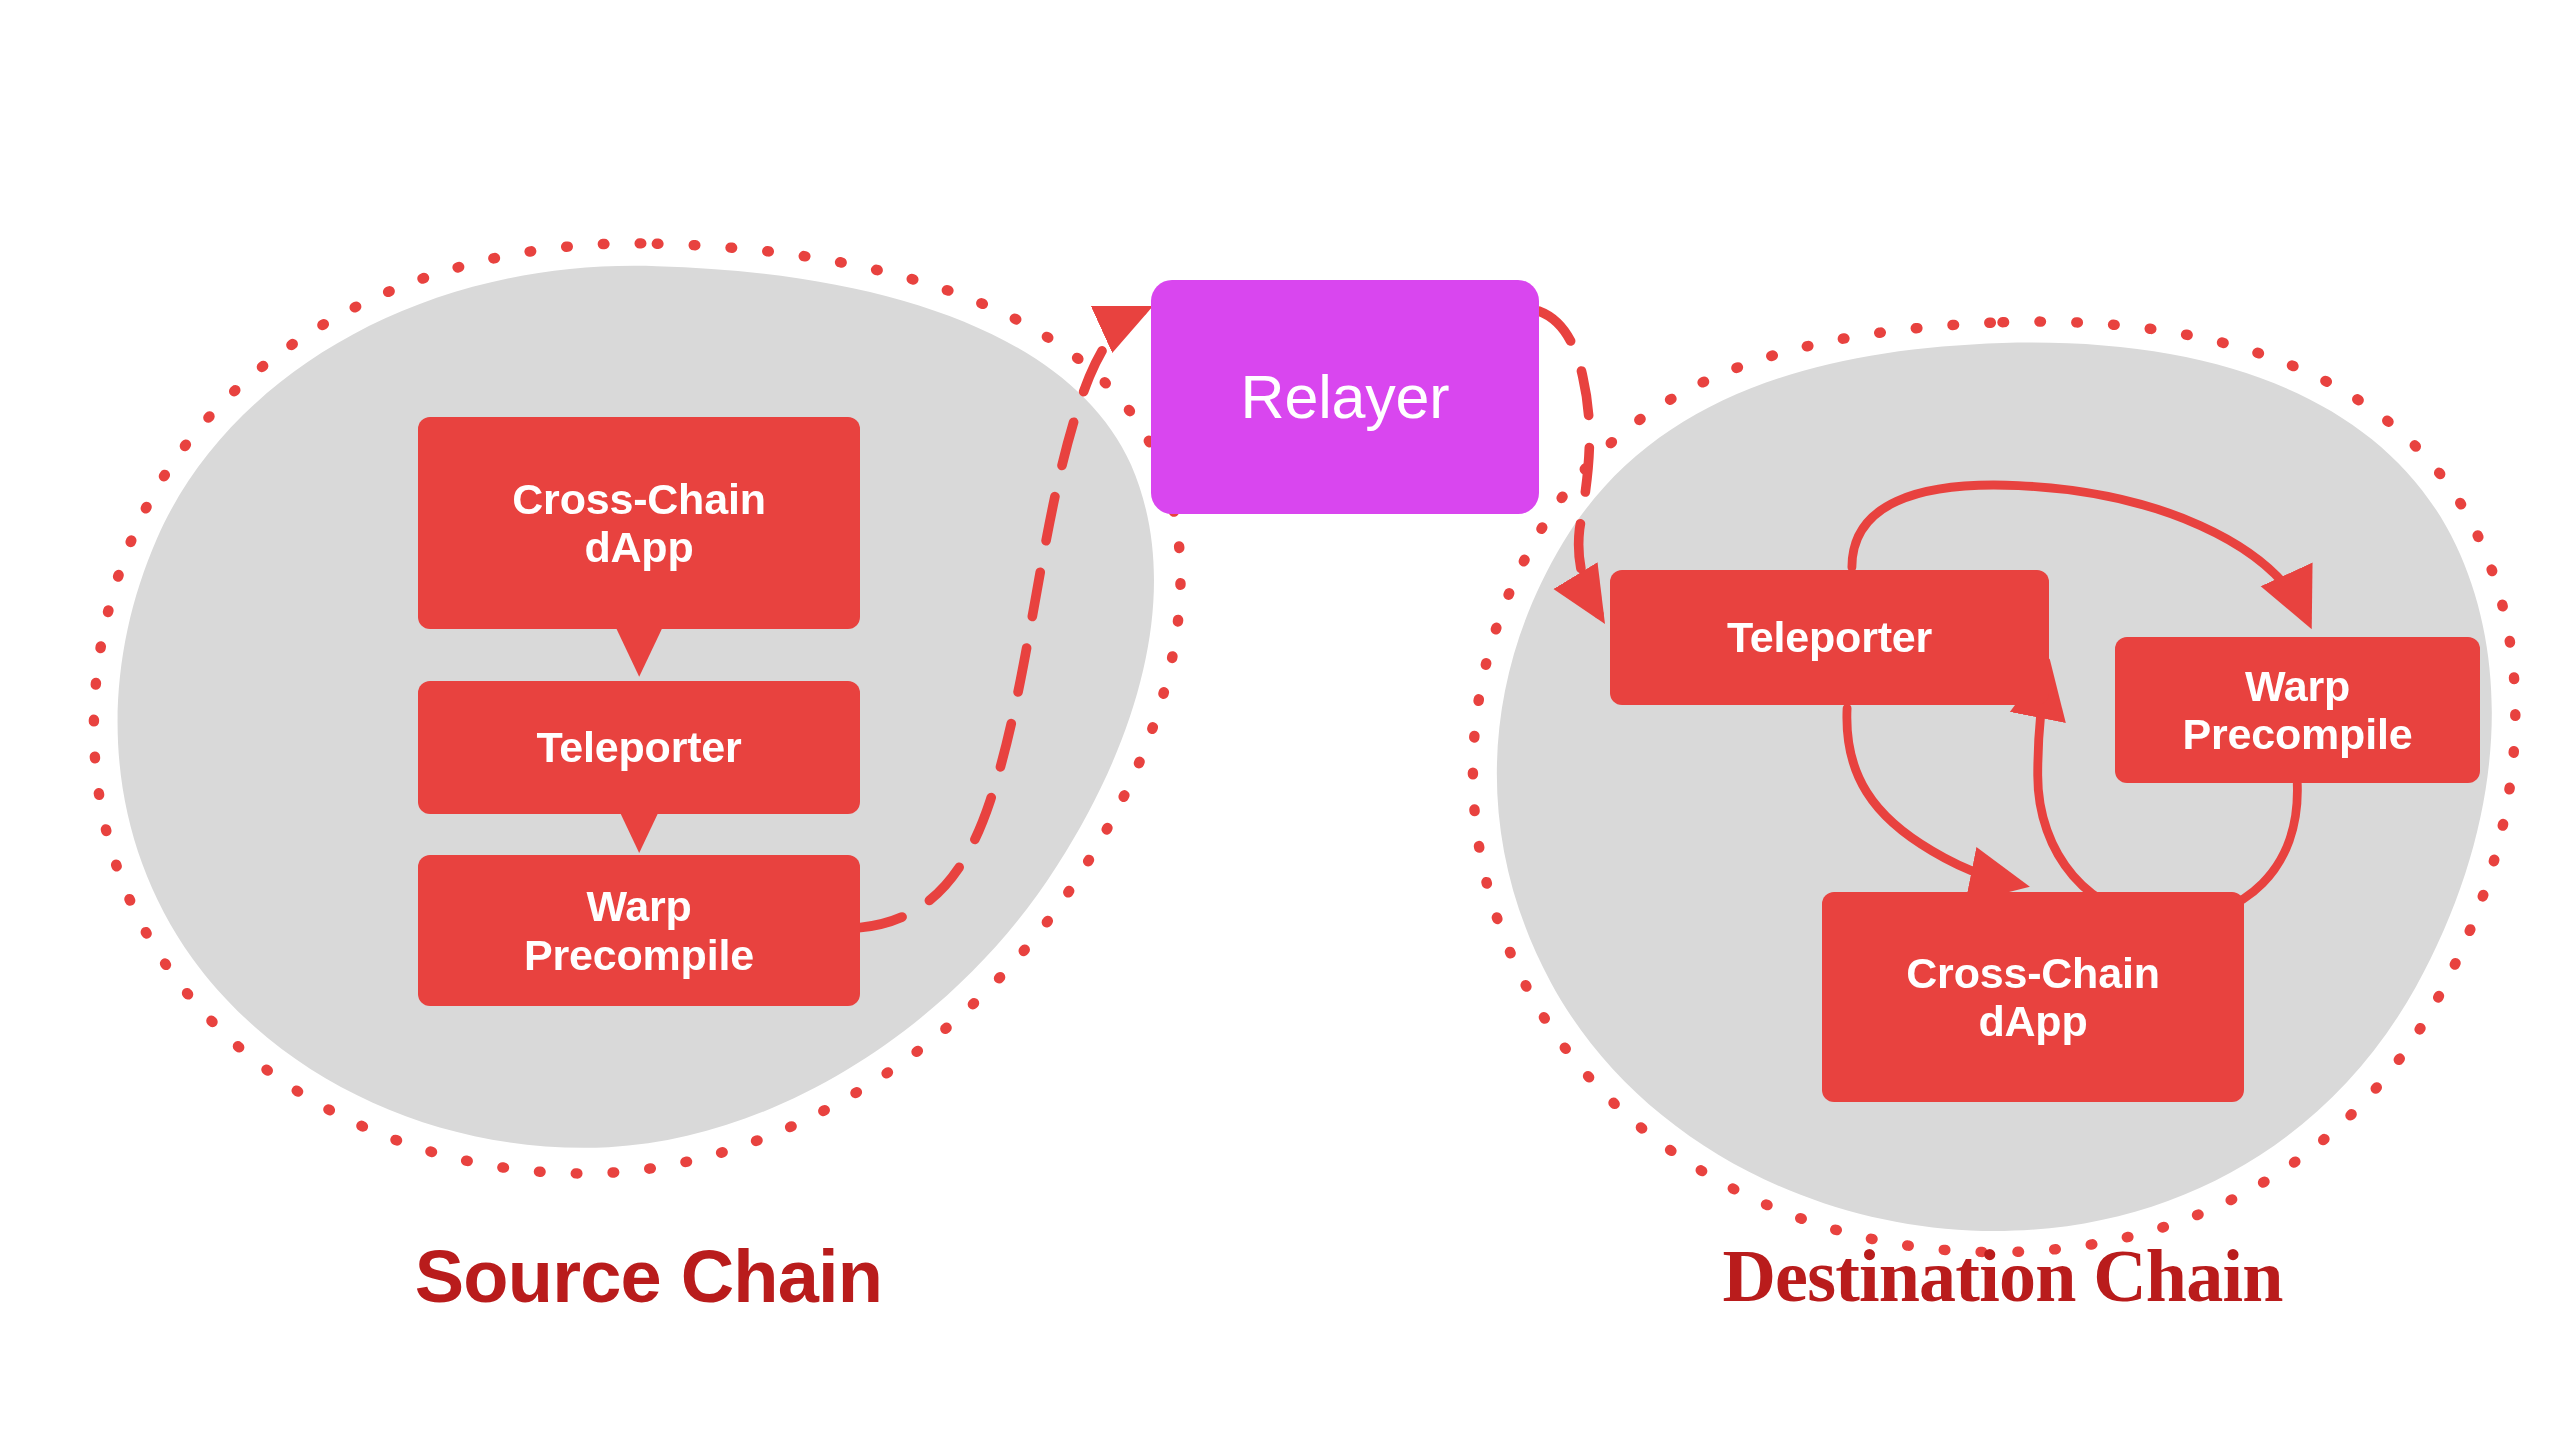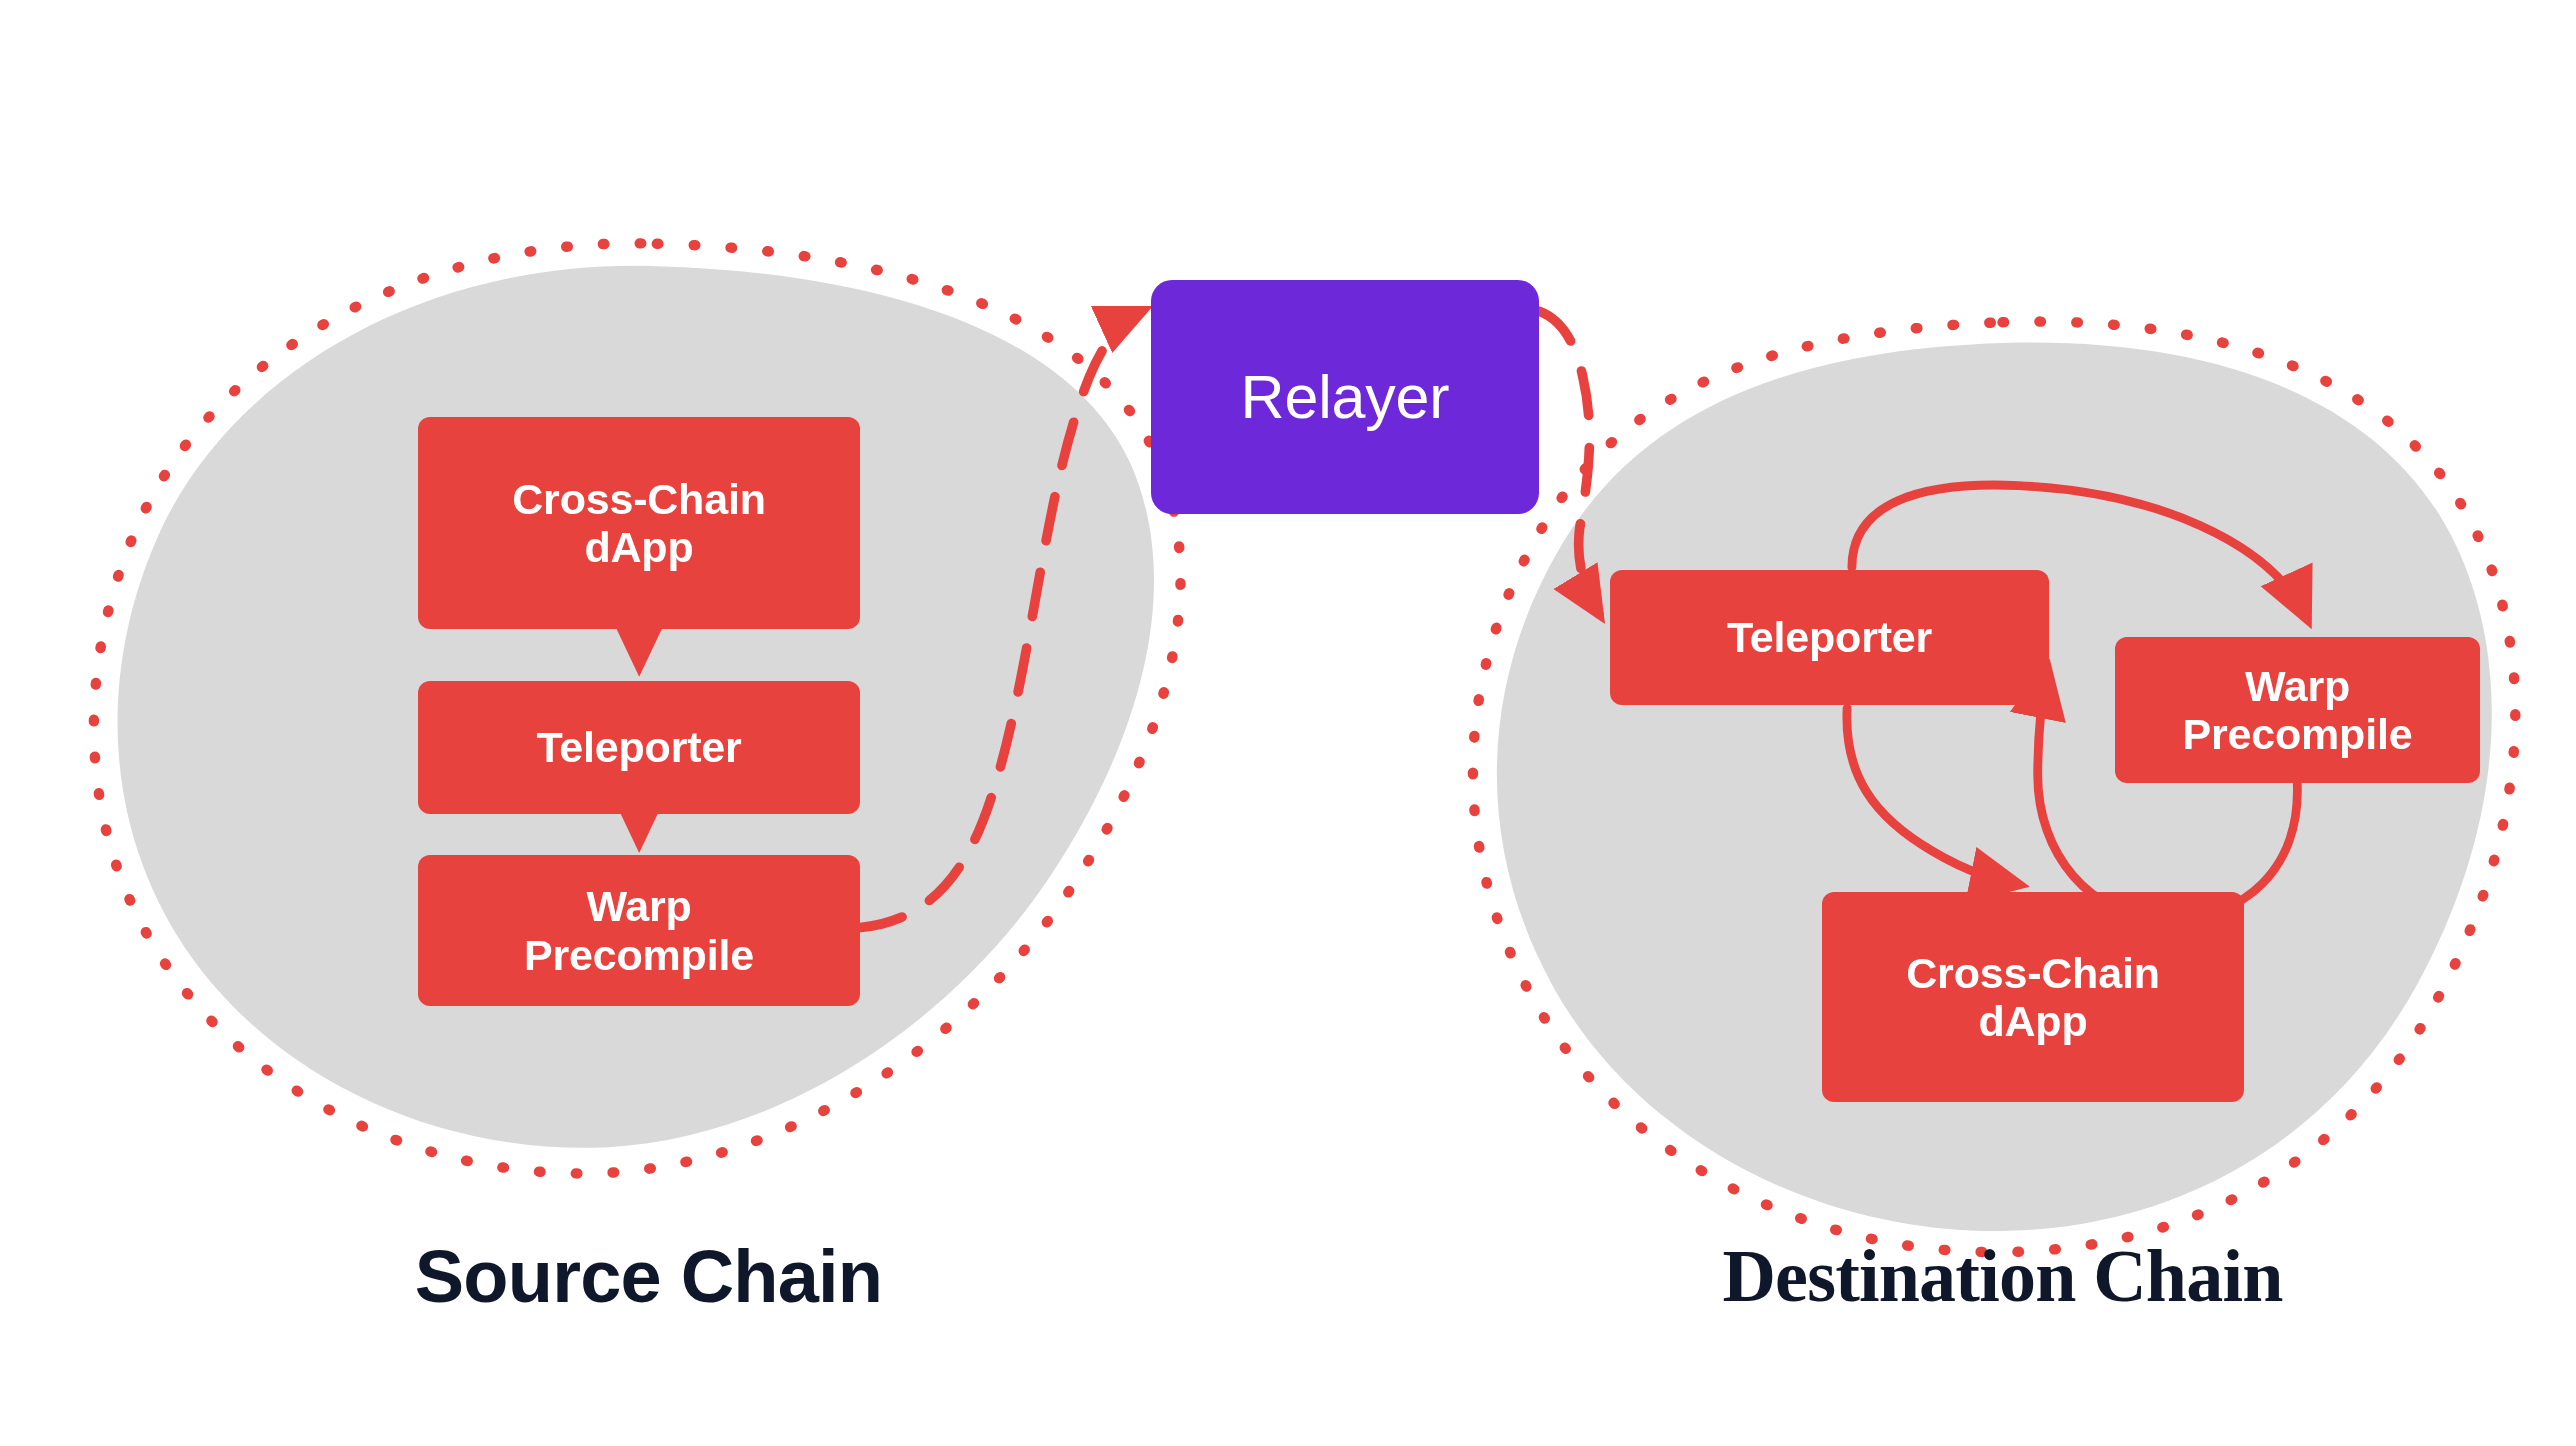--- a/index.html
+++ b/index.html
@@ -37,27 +37,27 @@
     color: #ffffff;
     line-height: 1.12;
     letter-spacing: -0.2px;
   }
   .node-red {
     background: #E8423F;
     border-radius: 12px;
     font-weight: bold;
   }
   .node-blue {
-    background: #6d28d9;
+    background: #d946ef;
     border-radius: 21px;
     font-weight: normal;
   }
   .chain-label {
     position: absolute;
-    color: #0f172a;
+    color: #b91c1c;
     font-weight: bold;
     font-size: 74px;
     letter-spacing: -0.8px;
     white-space: nowrap;
     text-align: center;
   }
 
   
   #src-dapp      { left: 418px;  top: 417px;  width: 442px; height: 212px; font-size: 43px; }
   #src-teleporter{ left: 418px;  top: 681px;  width: 442px; height: 133px; font-size: 43px; }

